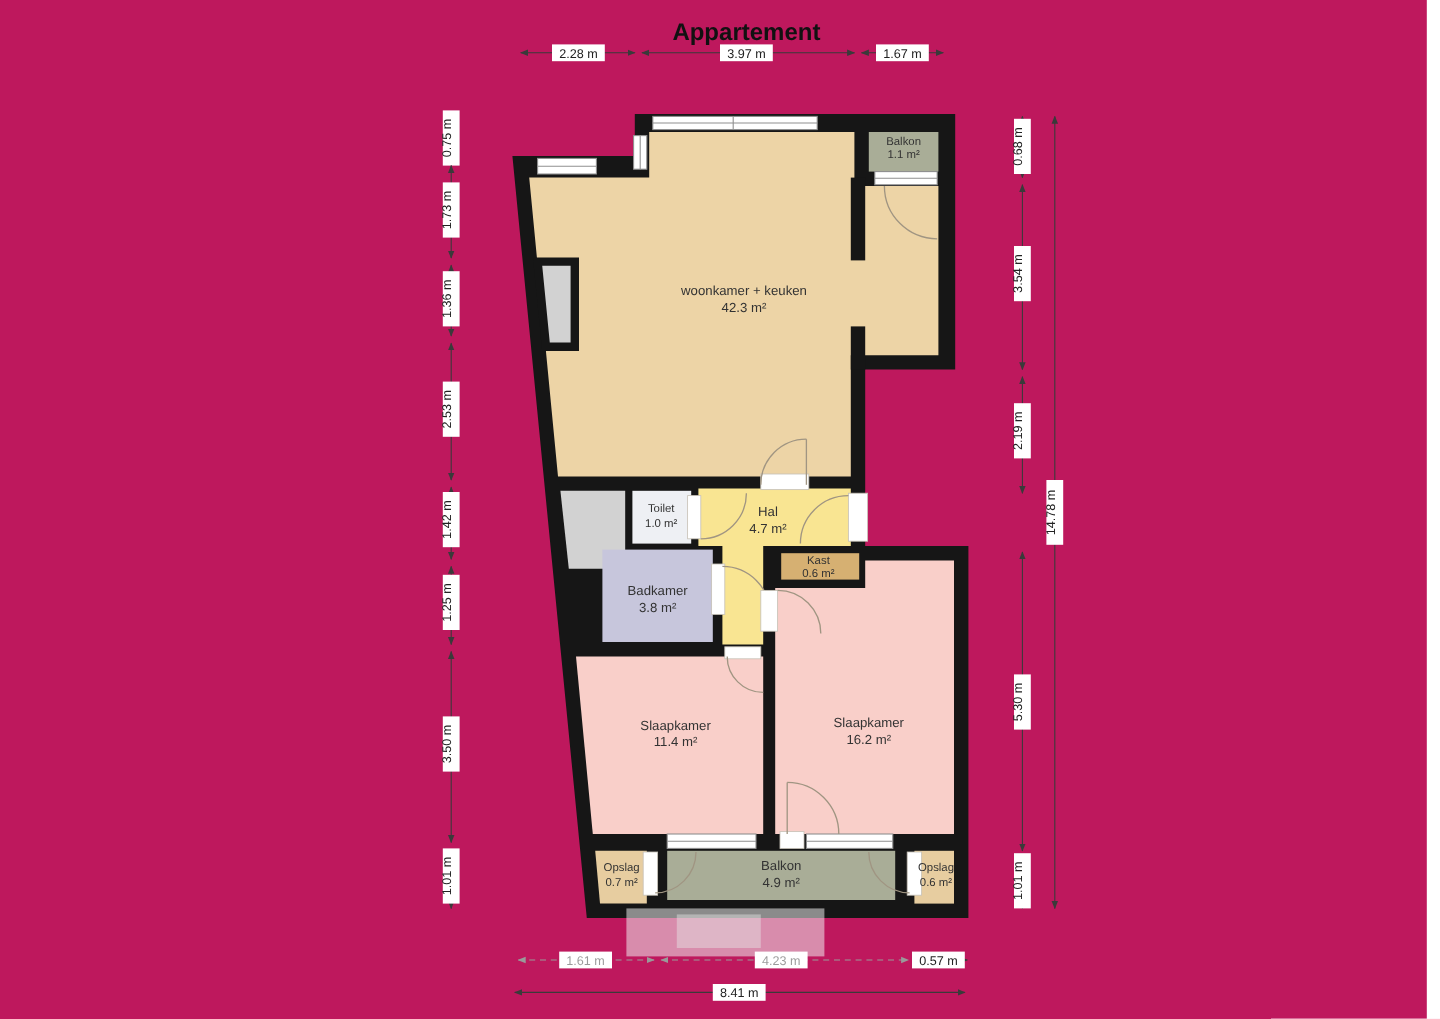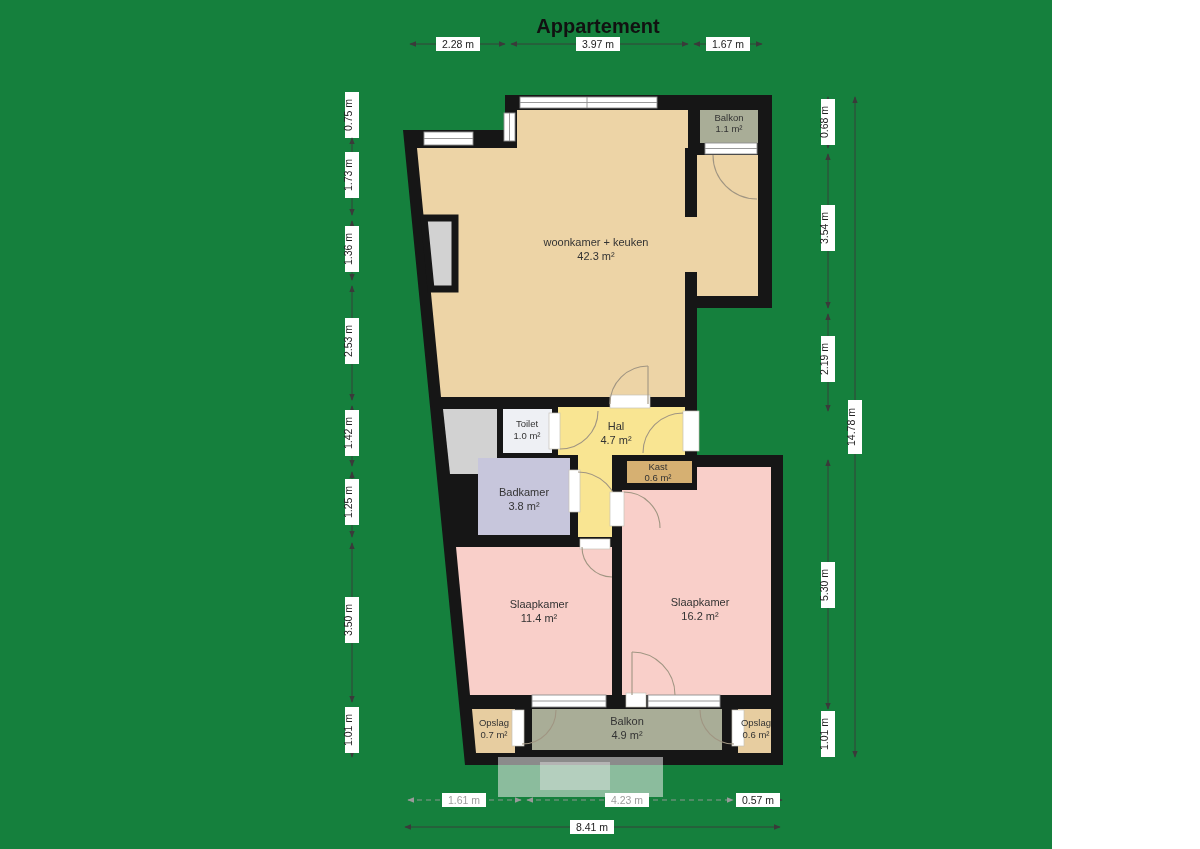--- a/index.html
+++ b/index.html
@@ -1,16 +1,16 @@
 <!DOCTYPE html>
 <html><head>
 <meta charset="utf-8">
 <style>
   html,body{margin:0;padding:0;background:#ffffff;}
-  .page{width:1052px;height:849px;position:relative;background:#15803d;overflow:hidden;}
+  .page{width:1165px;height:849px;position:relative;background:#be185d;overflow:hidden;padding-left:24px;}
   svg{display:block;}
   text{font-family:"Liberation Sans", sans-serif;fill:#2a2a2a;}
   .title{font-size:20px;font-weight:bold;fill:#111;}
   .room-name{font-size:11px;fill:#333;}
   .room-area{font-size:11px;fill:#333;}
   .room-name-sm{font-size:9.5px;fill:#333;}
   .room-area-sm{font-size:9.5px;fill:#333;}
   .dim{stroke:#3a3a3a;stroke-width:0.9;fill:none;}
   .dim-faded{stroke:#9a9a9a;stroke-width:0.9;fill:none;stroke-dasharray:5 4;}
   .dimtext{font-size:10.5px;fill:#222;}

